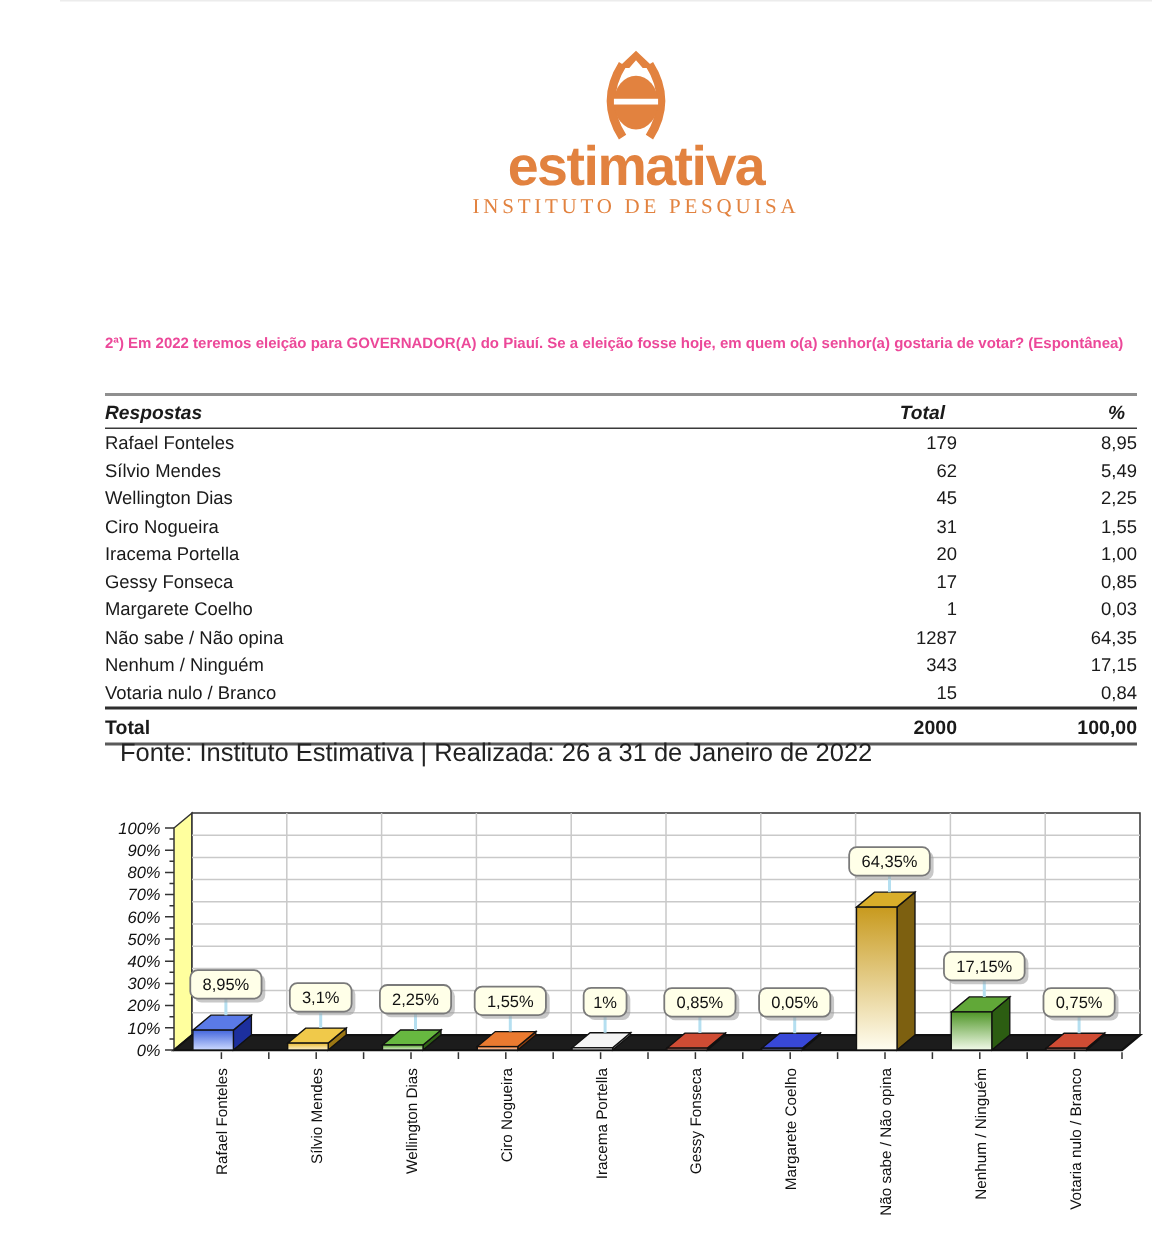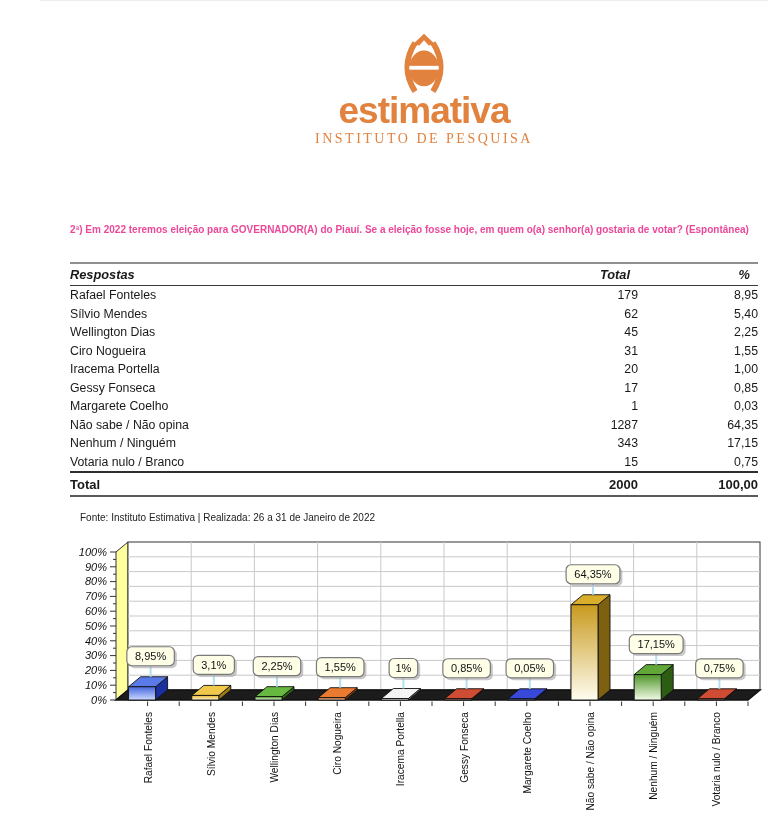--- a/index.html
+++ b/index.html
@@ -25,21 +25,21 @@
     font-weight:bold;font-size:10px;line-height:17px;color:#ec4899;}
 
   
   .results-table{position:absolute;top:262px;left:30px;width:688px;font-size:12.3px;}
   .tr{display:grid;grid-template-columns:1fr 160px 120px;align-items:center;}
   .tr .c2,.tr .c3{text-align:right;}
   .tr.head{font-weight:bold;height:21px;border-top:2px solid #8f8f8f;border-bottom:1.5px solid #3a3a3a;font-size:12.8px;font-style:italic;}
   .tr.head .c2,.tr.head .c3{padding-right:8px;}
   .tr.row{height:18.5px;}
   .tr.total{font-weight:bold;height:22px;border-top:2px solid #2e2e2e;border-bottom:2px solid #5a5a5a;font-size:13px;}
-  .source{position:absolute;top:512px;left:40px;font-size:10px;color:#222;}
+  .source{position:absolute;top:492px;left:40px;font-size:17px;color:#222;}
 
   
   #chart{position:absolute;top:535px;left:0;}
   #chart text{font-family:"Liberation Sans",sans-serif;}
 </style>
 </head>
 <body>
 
 <div class="page">
   <div class="scan-top"></div>
@@ -74,21 +74,21 @@
         <div class="c3">%</div>
       </div>
       <div class="tr row">
         <div class="c1">Rafael Fonteles</div>
         <div class="c2">179</div>
         <div class="c3">8,95</div>
       </div>
       <div class="tr row">
         <div class="c1">Sílvio Mendes</div>
         <div class="c2">62</div>
-        <div class="c3">5,40</div>
+        <div class="c3">5,49</div>
       </div>
       <div class="tr row">
         <div class="c1">Wellington Dias</div>
         <div class="c2">45</div>
         <div class="c3">2,25</div>
       </div>
       <div class="tr row">
         <div class="c1">Ciro Nogueira</div>
         <div class="c2">31</div>
         <div class="c3">1,55</div>
@@ -114,21 +114,21 @@
         <div class="c3">64,35</div>
       </div>
       <div class="tr row">
         <div class="c1">Nenhum / Ninguém</div>
         <div class="c2">343</div>
         <div class="c3">17,15</div>
       </div>
       <div class="tr row">
         <div class="c1">Votaria nulo / Branco</div>
         <div class="c2">15</div>
-        <div class="c3">0,75</div>
+        <div class="c3">0,84</div>
       </div>
       <div class="tr total">
         <div class="c1">Total</div>
         <div class="c2">2000</div>
         <div class="c3">100,00</div>
       </div>
     </div>
 
   <div class="source">Fonte: Instituto Estimativa | Realizada: 26 a 31 de Janeiro de 2022</div>
 

